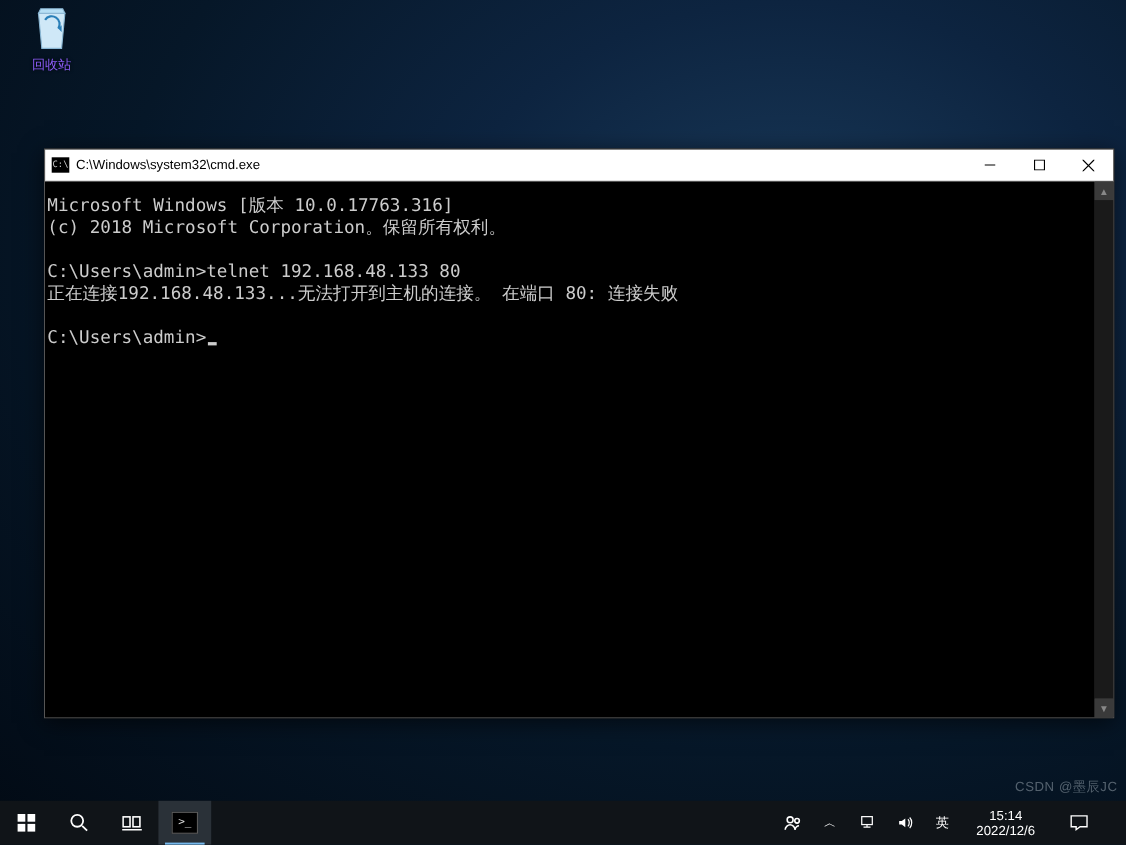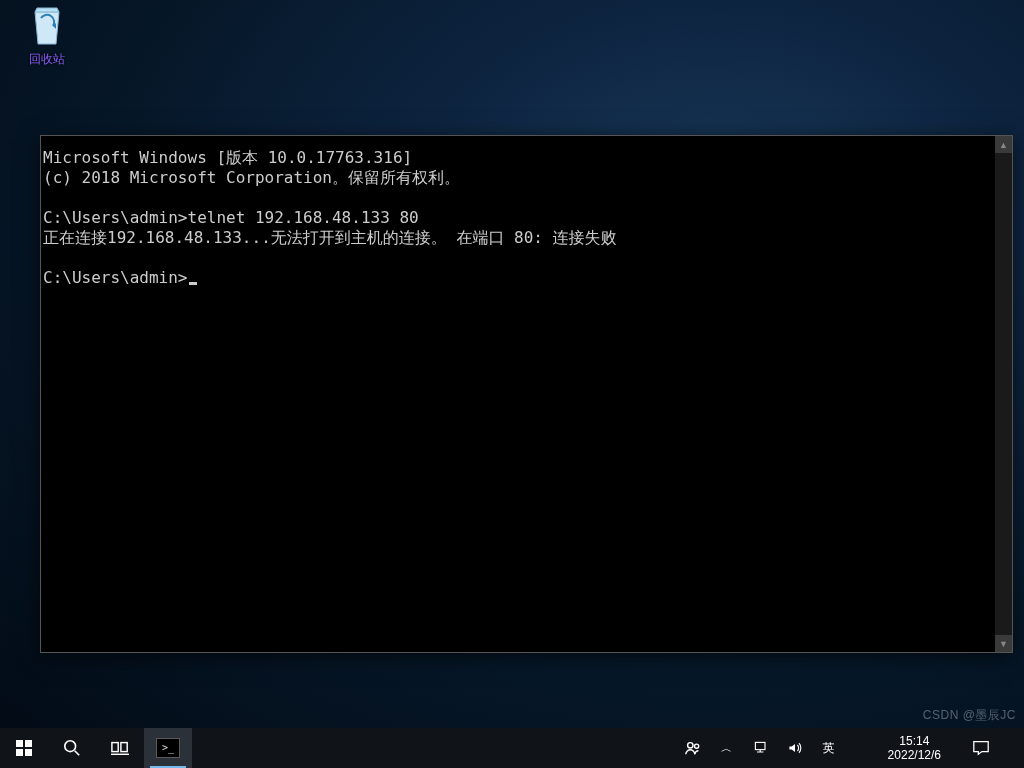--- a/index.html
+++ b/index.html
@@ -94,21 +94,21 @@
     width:22px;height:18px;background:#000;border:1px solid #5a5a5a;
     display:flex;align-items:center;justify-content:center;
   }
   .cmd-task-icon::before{content:">_";font:10px/1 Consolas,monospace;color:#ddd;}
   .tbar-spacer{flex:1 1 auto;}
   .tray{display:flex;align-items:center;gap:12px;padding:0 4px;}
   .tray .tray-item{display:flex;align-items:center;justify-content:center;width:22px;height:40px;}
   .tray svg{width:16px;height:16px;fill:none;stroke:#fff;stroke-width:1.4;}
   .ime-lang{font-size:12px;color:#fff;padding:0 2px;}
   .clock{
-    text-align:center;font-size:12px;line-height:14px;padding:0 8px;display:flex;flex-direction:column;justify-content:center;margin-left:28px;
+    text-align:center;font-size:12px;line-height:14px;padding:0 8px;display:flex;flex-direction:column;justify-content:center;
   }
   .notif{
     width:40px;display:flex;align-items:center;justify-content:center;
   }
   .notif svg{width:18px;height:18px;fill:none;stroke:#fff;stroke-width:1.4;}
   .people svg{width:18px;height:18px;fill:none;stroke:#fff;stroke-width:1.6;}
   .caret-up{font-size:11px;color:#fff;}
   .show-desktop{width:6px;border-left:1px solid #333;}
 </style>
 </head>
@@ -120,20 +120,41 @@
       <path d="M8 10 L32 10 L29 42 L11 42 Z" fill="#cfe8f7" stroke="#8ab7d4" stroke-width="1"></path>
       <path d="M10 6 L30 6 L32 10 L8 10 Z" fill="#b7dff5" stroke="#8ab7d4" stroke-width="1"></path>
       <path d="M14 16 A6 6 0 1 1 26 24" fill="none" stroke="#2a7fb8" stroke-width="2"></path>
       <path d="M26 24 l3 -3 l0 6 z" fill="#2a7fb8"></path>
     </svg>
   </div>
   <div class="label">回收站</div>
 </div>
 
 <div class="cmd-window">
+  <div class="titlebar">
+    <div class="cmd-ico"></div>
+    <div class="title-text">C:\Windows\system32\cmd.exe</div>
+    <div class="tb-buttons">
+      <div class="tb-btn">
+        <svg viewBox="0 0 10 10">
+            <path d="M0 5 H10"></path>
+          </svg>
+      </div>
+      <div class="tb-btn">
+        <svg viewBox="0 0 10 10">
+            <rect x="0.5" y="0.5" width="9" height="9"></rect>
+          </svg>
+      </div>
+      <div class="tb-btn close">
+        <svg viewBox="0 0 10 10">
+            <path d="M0 0 L10 10 M10 0 L0 10"></path>
+          </svg>
+      </div>
+    </div>
+  </div>
   <div class="terminal-area">
     <div class="terminal"><span>Microsoft Windows [版本 10.0.17763.316]</span>
 <span>(c) 2018 Microsoft Corporation。保留所有权利。</span>
 <span></span>
 <span>C:\Users\admin&gt;telnet 192.168.48.133 80</span>
 <span>正在连接192.168.48.133...无法打开到主机的连接。 在端口 80: 连接失败</span>
 <span></span>
 <span>C:\Users\admin&gt;</span><span class="cursor"></span></div>
     <div class="vscroll">
       <div class="arrow">▲</div>

